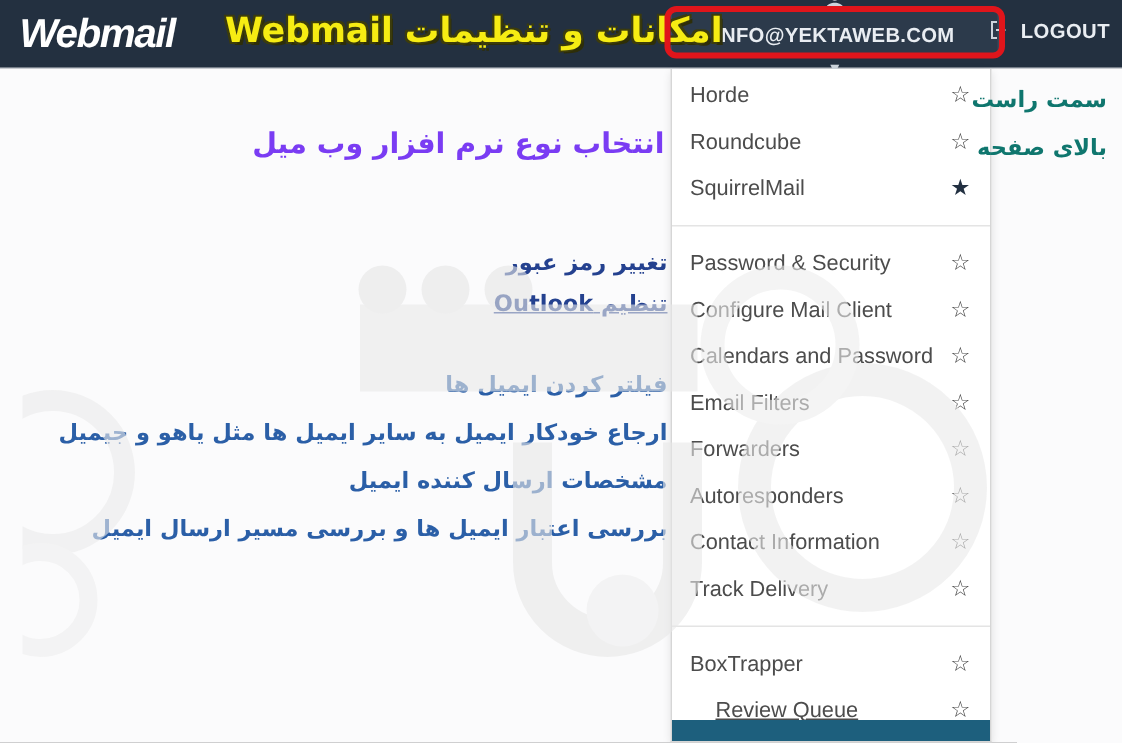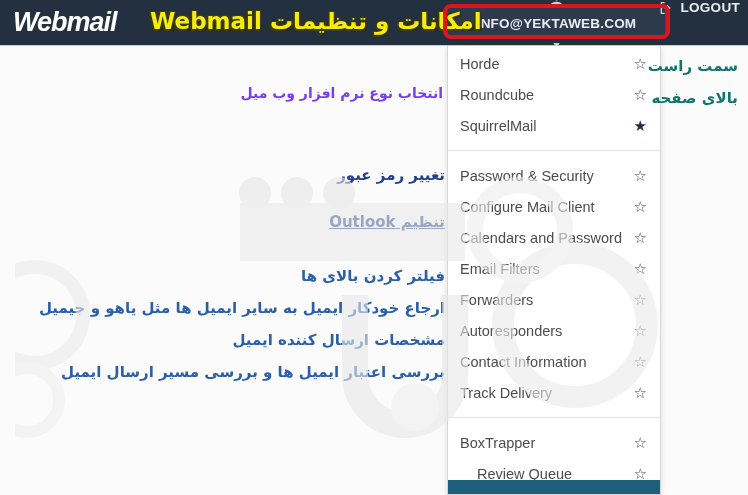--- a/index.html
+++ b/index.html
@@ -19,37 +19,37 @@
   .logo{position:absolute;left:13px;top:7px;color:#ffffff;font-size:27px;font-weight:800;
         font-style:italic;letter-spacing:-1px;}
   .topbar-note{position:absolute;left:150px;top:8px;font-size:23px;font-weight:700;
         color:var(--annotation-yellow);z-index:40;
         text-shadow:-1.5px -1.5px 0 #3c3c0c,1.5px -1.5px 0 #3c3c0c,-1.5px 1.5px 0 #3c3c0c,2px 2px 0 #2e2e08;}
   .user-menu{position:absolute;left:447px;top:5px;width:219px;height:33px;background:var(--topbar-btn);
         display:flex;align-items:center;justify-content:center;gap:8px;z-index:12;cursor:pointer;
         border-left:1px solid #3a4859;border-right:1px solid #3a4859;flex-direction:column;}
   .user-email{font-size:13.5px;font-weight:600;color:var(--topbar-text);letter-spacing:.2px;}
   .caret{color:#cdd4dc;font-size:12px;line-height:1;}
-  .logout{position:absolute;right:8px;top:0;height:28px;display:flex;align-items:flex-start;gap:6px;
+  .logout{position:absolute;right:8px;top:0;height:28px;display:flex;align-items:flex-end;gap:6px;
         z-index:12;cursor:pointer;}
   .logout-label{font-size:13.5px;font-weight:600;color:var(--topbar-text);letter-spacing:.3px;}
   .red-box{position:absolute;left:443px;top:4px;width:227px;height:35px;border:4px solid var(--accent-red);
         border-radius:8px;z-index:45;pointer-events:none;}
 
   
   .side-note{position:absolute;right:10px;font-size:15px;font-weight:700;color:#0f766e;z-index:40;}
   .side-note.n1{top:57px;} .side-note.n2{top:89px;margin-left:41px;}
 
   
-  .page-heading{position:absolute;right:305px;top:85px;font-size:14px;font-weight:700;
+  .page-heading{position:absolute;right:305px;top:85px;font-size:19px;font-weight:700;
         color:var(--heading-purple);direction:rtl;z-index:15;}
   .feature-list{position:absolute;right:303px;top:166px;direction:rtl;text-align:right;z-index:15;}
   .c-item{font-size:15px;font-weight:700;line-height:19px;color:var(--link-blue);white-space:nowrap;}
   .c-item{margin-bottom:13px;}
-  .c-item:nth-child(1){margin-bottom:28px;}
+  .c-item:nth-child(1){margin-bottom:8px;}
   .c-item:nth-child(2){margin-bottom:35px;text-decoration:underline;}
   .c-item.dark{color:var(--link-dark);}
 
   
   .menu-panel{position:absolute;left:447px;top:46px;width:214px;height:449px;background:#ffffff;
         border:1px solid #d6d6d6;border-top:none;z-index:20;overflow:hidden;padding-top:2px;
         box-shadow:0 2px 6px rgba(0,0,0,.12);}
   .m-item{height:31px;display:flex;align-items:center;justify-content:space-between;
         padding:0 13px 0 12px;cursor:pointer;}
   .m-label{font-size:14.5px;color:var(--menu-text);}
@@ -90,21 +90,21 @@
 
   <div class="topbar-note fa" dir="rtl">امکانات و تنظیمات Webmail</div>
   <div class="red-box"></div>
   <div class="side-note n1 fa" dir="rtl">سمت راست</div>
   <div class="side-note n2 fa" dir="rtl">بالای صفحه</div>
 
   <div class="page-heading fa">انتخاب نوع نرم افزار وب میل</div>
   <div class="feature-list fa">
       <div class="c-item dark" dir="rtl">تغییر رمز عبور</div>
       <div class="c-item dark" dir="rtl">تنظیم Outlook</div>
-      <div class="c-item" dir="rtl">فیلتر کردن بالای ها</div>
+      <div class="c-item" dir="rtl">فیلتر کردن ایمیل ها</div>
       <div class="c-item" dir="rtl">ارجاع خودکار ایمیل به سایر ایمیل ها مثل یاهو و جیمیل</div>
       <div class="c-item" dir="rtl">مشخصات ارسال کننده ایمیل</div>
       <div class="c-item" dir="rtl">بررسی اعتبار ایمیل ها و بررسی مسیر ارسال ایمیل</div>
     </div>
 
   <svg class="watermark" width="660" height="290" viewBox="0 0 660 290">
     <circle cx="20" cy="140" r="48" fill="none" stroke="#ececec" stroke-width="14"></circle>
     <circle cx="12" cy="225" r="32" fill="none" stroke="#efefef" stroke-width="12"></circle>
     <rect x="225" y="28" width="225" height="58" fill="#e9e9e9"></rect>
     <circle cx="240" cy="18" r="16" fill="#e6e6e6"></circle>

